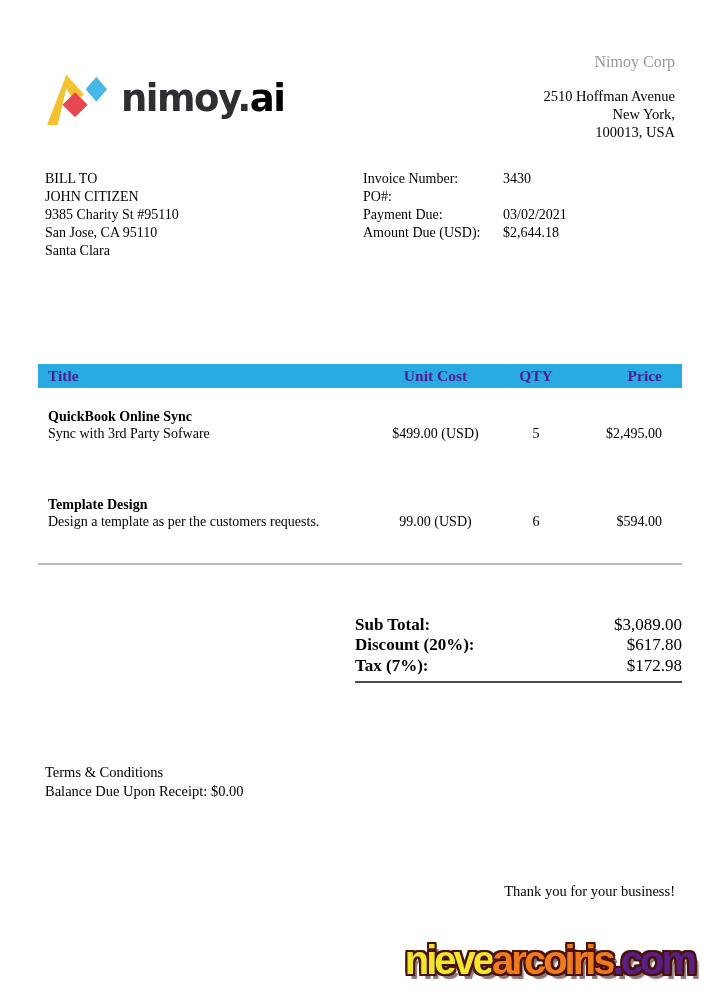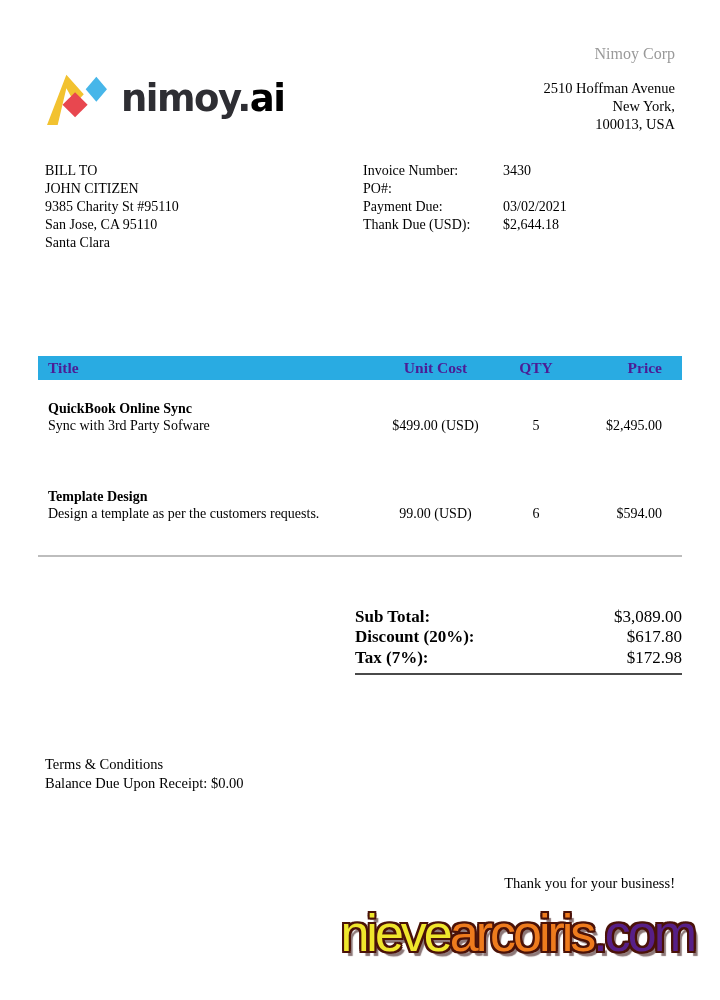--- a/index.html
+++ b/index.html
@@ -22,21 +22,21 @@
     font-family: "DejaVu Sans", sans-serif;
     font-weight: bold;
     font-size: 37px;
     letter-spacing: -1.5px;
     color: #2E2E33;
     line-height: 1;
   }
   .logo-text .tld { color: #000000; }
   .header-right { text-align: right; }
   .invoice-title { font-size: 30px; font-weight: bold; letter-spacing: 0.5px; line-height: 1.1; }
-  .company-name { font-size: 16px; color: #999999; margin-top: 3px; }
+  .company-name { font-size: 16px; color: #999999; margin-top: 11px; }
   .company-address { margin-top: 16px; font-size: 14.5px; line-height: 1.25; }
 
   
   .billto-section { display: flex; margin: 30px 45px 0 45px; font-size: 14px; line-height: 1.2; }
   .billto-col { width: 318px; }
   .billto-col div { margin-bottom: 1px; }
   .details-col { flex: 1; }
   .detail-row { display: flex; margin-bottom: 1px; }
   .detail-label { width: 140px; flex: none; }
 
@@ -72,24 +72,24 @@
   .grand-row .total-value { font-weight: bold; }
 
   
   .terms { margin: 80px 45px 0 45px; font-size: 14.5px; line-height: 1.3; }
   .thankyou { text-align: right; margin: 82px 45px 8px 0; font-size: 14.5px; }
 
   
   .watermark {
     position: absolute;
     right: 26px;
-    bottom: 41px;
+    bottom: 20px;
     font-family: "Liberation Sans", sans-serif;
-    font-weight: normal;
-    font-size: 52px;
+    font-weight: bold;
+    font-size: 40px;
     letter-spacing: -3px;
     white-space: nowrap;
     line-height: 1;
     text-shadow:
       -2px -2px 0 #4a1208, 2px -2px 0 #4a1208,
       -2px 2px 0 #4a1208, 2px 2px 0 #4a1208,
       -2px 0 0 #4a1208, 2px 0 0 #4a1208,
       0 -2px 0 #4a1208, 0 2px 0 #4a1208,
       4px 5px 1px rgba(45, 8, 8, 0.55);
   }
@@ -138,21 +138,21 @@
       </div>
       <div class="detail-row">
         <div class="detail-label">PO#:</div>
         <div class="detail-value"></div>
       </div>
       <div class="detail-row">
         <div class="detail-label">Payment Due:</div>
         <div class="detail-value">03/02/2021</div>
       </div>
       <div class="detail-row">
-        <div class="detail-label">Thank Due (USD):</div>
+        <div class="detail-label">Amount Due (USD):</div>
         <div class="detail-value">$2,644.18</div>
       </div>
     </div>
   </div>
 
   <div class="items">
     <div class="items-head">
       <div class="th-title">Title</div>
       <div class="cell-center">Unit Cost</div>
       <div class="cell-center">QTY</div>

